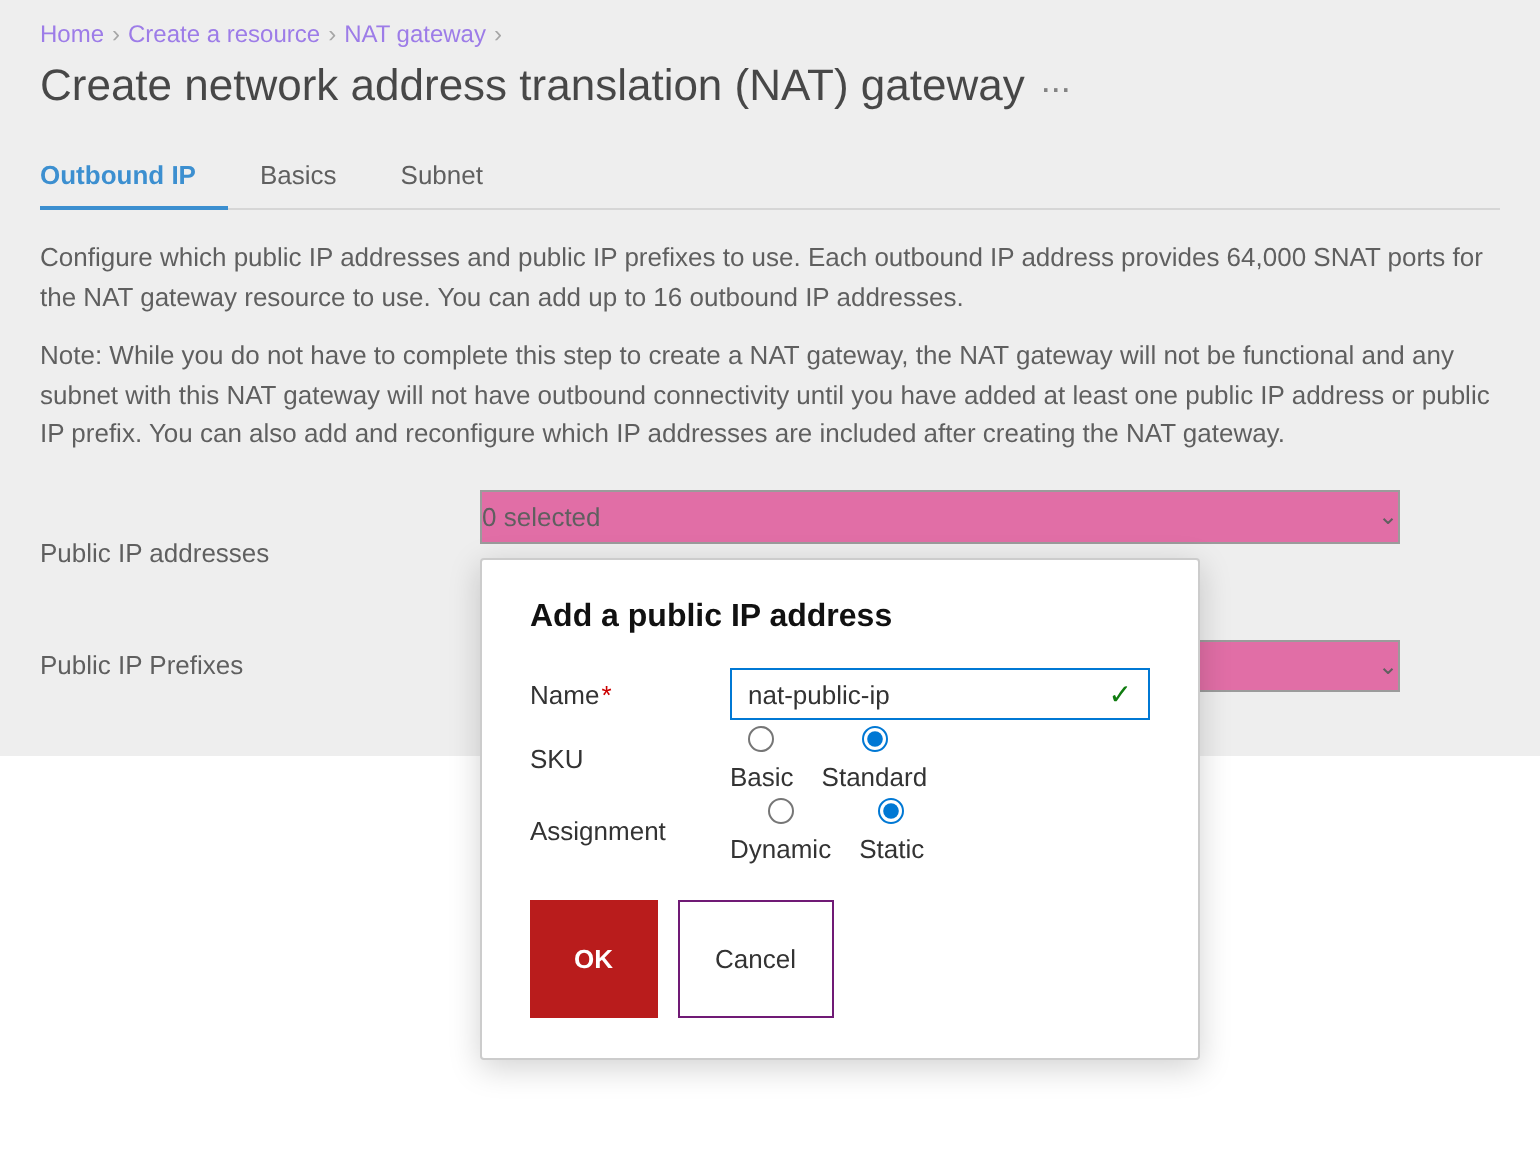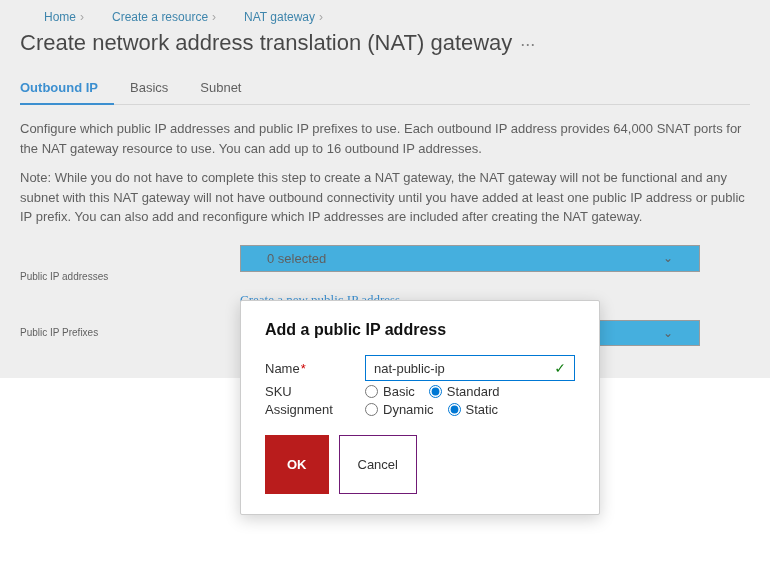--- a/index.html
+++ b/index.html
@@ -18,23 +18,22 @@
     }
     .breadcrumb {
       font-size: 12px;
       color: #555;
       margin-bottom: 6px;
       display: flex;
       align-items: center;
       gap: 4px;
     }
     .breadcrumb a {
-      color: #0369a1;
+      color: #8b5cf6;
       text-decoration: none;
-      margin-left: 24px;
     }
     .breadcrumb .separator {
       color: #999;
     }
     .page-title {
       font-size: 22px;
       font-weight: 300;
       color: #111;
       margin-bottom: 16px;
       display: flex;
@@ -78,36 +77,36 @@
       line-height: 1.5;
       margin-bottom: 18px;
     }
     .form-row {
       display: flex;
       align-items: center;
       margin-bottom: 12px;
     }
     .form-label {
       width: 220px;
-      font-size: 10px;
+      font-size: 13px;
       color: #333;
       flex-shrink: 0;
     }
     .form-control-area {
       flex: 1;
     }
     .dropdown {
       display: flex;
       align-items: center;
       justify-content: space-between;
       border: 1px solid #888;
-      padding: 5px 26px;
+      padding: 5px 0;
       width: 100%;
       max-width: 460px;
-      background: #0ea5e9;
+      background: #ec4899;
       cursor: pointer;
       font-size: 13px;
     }
     .dropdown-chevron {
       font-size: 12px;
       color: #333;
     }
     .create-link {
       color: #0078d4;
       font-size: 13px;
@@ -119,21 +118,21 @@
 
     
     .overlay {
       position: absolute;
       top: 0; left: 0; right: 0; bottom: 0;
       background: rgba(200,200,200,0.3);
       z-index: 10;
     }
     .dialog {
       position: absolute;
-      top: 300px;
+      top: 279px;
       left: 240px;
       width: 360px;
       background: #fff;
       border: 1px solid #ccc;
       box-shadow: 0 4px 16px rgba(0,0,0,0.18);
       z-index: 20;
       padding: 20px 24px 20px 24px;
       border-radius: 2px;
     }
     .dialog-title {
@@ -176,20 +175,21 @@
       display: flex;
       align-items: center;
       gap: 14px;
     }
     .radio-option {
       display: flex;
       align-items: center;
       gap: 5px;
       font-size: 13px;
       cursor: pointer;
+      flex-direction: column;
     }
     .radio-option input[type="radio"] {
       accent-color: #0078d4;
     }
     .dialog-actions {
       display: flex;
       gap: 10px;
       margin-top: 18px;
     }
     .btn-ok {

